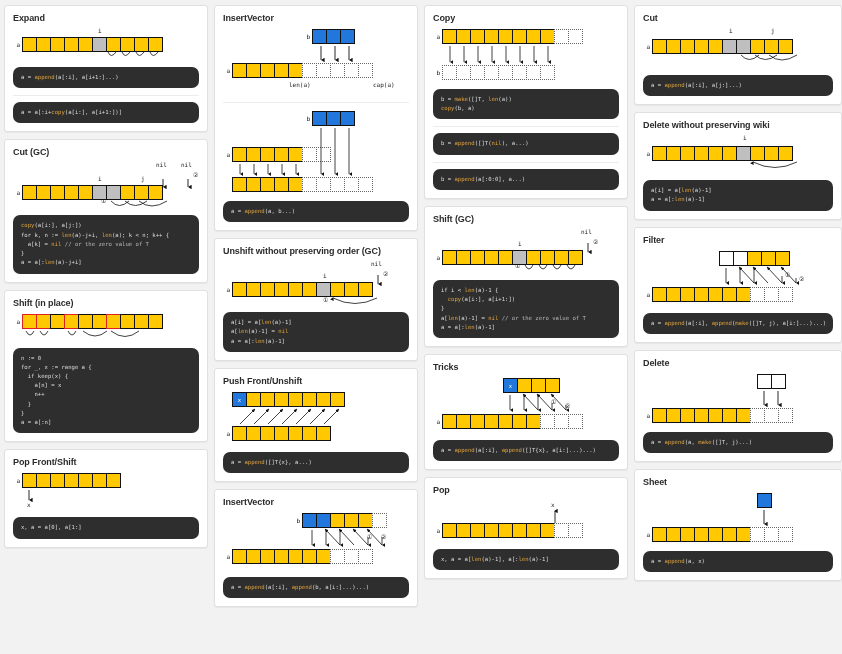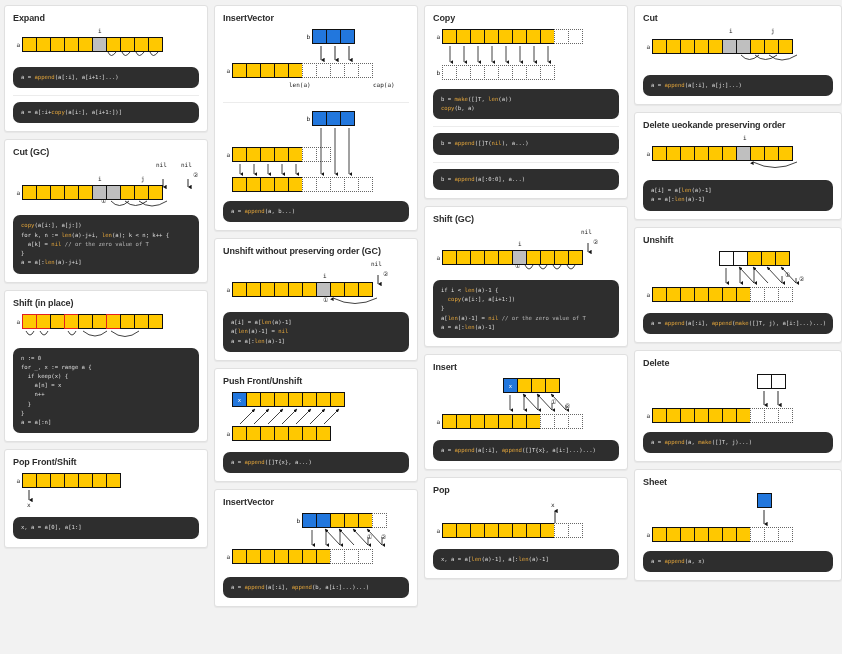--- a/index.html
+++ b/index.html
@@ -591,21 +591,21 @@
         </svg>
       </div>
       <div class="code">if i &lt; <span class="fn">len</span>(a)-1 {
   <span class="fn">copy</span>(a[i:], a[i+1:])
 }
 a[<span class="fn">len</span>(a)-1] = <span class="fn">nil</span> <span class="cm">// or the zero value of T</span>
 a = a[:<span class="fn">len</span>(a)-1]</div>
     </div>
 
     <div class="card">
-      <div class="card-title">Insert</div>
+      <div class="card-title">Tricks</div>
       <div class="diagram" style="height:60px">
         <div class="row" style="position:absolute;left:70px;top:2px">
           <div class="cells">
             <div class="cell blue lbl">x</div>
             <div class="cell"></div>
             <div class="cell"></div>
             <div class="cell"></div>
           </div>
         </div>
         <div class="tick" style="left:118px;top:22px">①</div>
@@ -704,21 +704,21 @@
         <svg class="ov" width="208" height="44">
           <path d="M98,28 q8,9 18,0" fill="none" stroke="#111" stroke-width="0.8"></path>
           <path d="M112,28 q10,9 22,0" fill="none" stroke="#111" stroke-width="0.8"></path>
           <path d="M126,28 q12,10 28,0" fill="none" stroke="#111" stroke-width="0.8"></path>
         </svg>
       </div>
       <div class="code">a = <span class="fn">append</span>(a[:i], a[j:]...)</div>
     </div>
 
     <div class="card">
-      <div class="card-title">Delete ueokande preserving order</div>
+      <div class="card-title">Delete without preserving wiki</div>
       <div class="diagram" style="height:42px">
         <div class="tick" style="left:100px;top:0">i</div>
         <div class="row" style="position:absolute;left:0;top:12px">
           <div class="rowlabel">a</div>
           <div class="cells">
             <div class="cell"></div>
             <div class="cell"></div>
             <div class="cell"></div>
             <div class="cell"></div>
             <div class="cell"></div>
@@ -736,21 +736,21 @@
                 <path d="M0,4 L2.5,0 L5,4 Z" fill="#111"></path>
               </marker>
             </defs>
         </svg>
       </div>
       <div class="code">a[i] = a[<span class="fn">len</span>(a)-1]
 a = a[:<span class="fn">len</span>(a)-1]</div>
     </div>
 
     <div class="card">
-      <div class="card-title">Unshift</div>
+      <div class="card-title">Filter</div>
       <div class="diagram" style="height:60px">
         <div class="row" style="position:absolute;left:76px;top:2px">
           <div class="cells">
             <div class="cell hollow"></div>
             <div class="cell hollow"></div>
             <div class="cell"></div>
             <div class="cell"></div>
             <div class="cell"></div>
           </div>
         </div>

